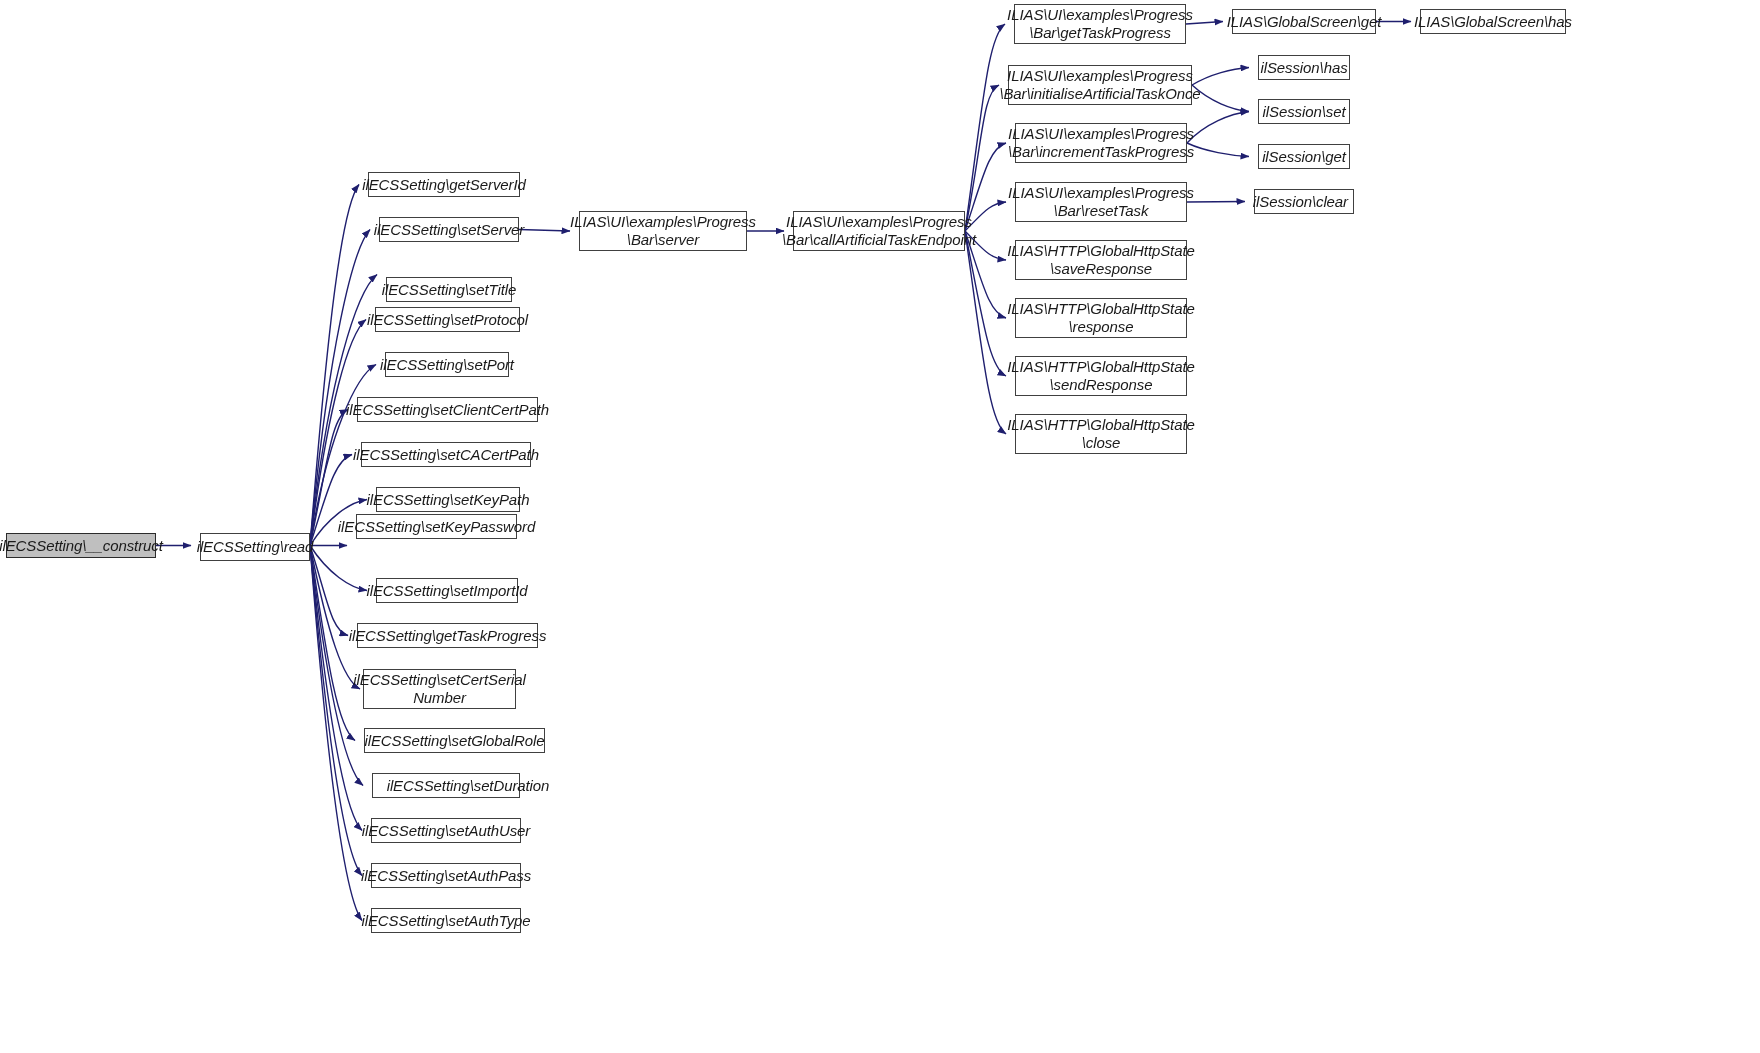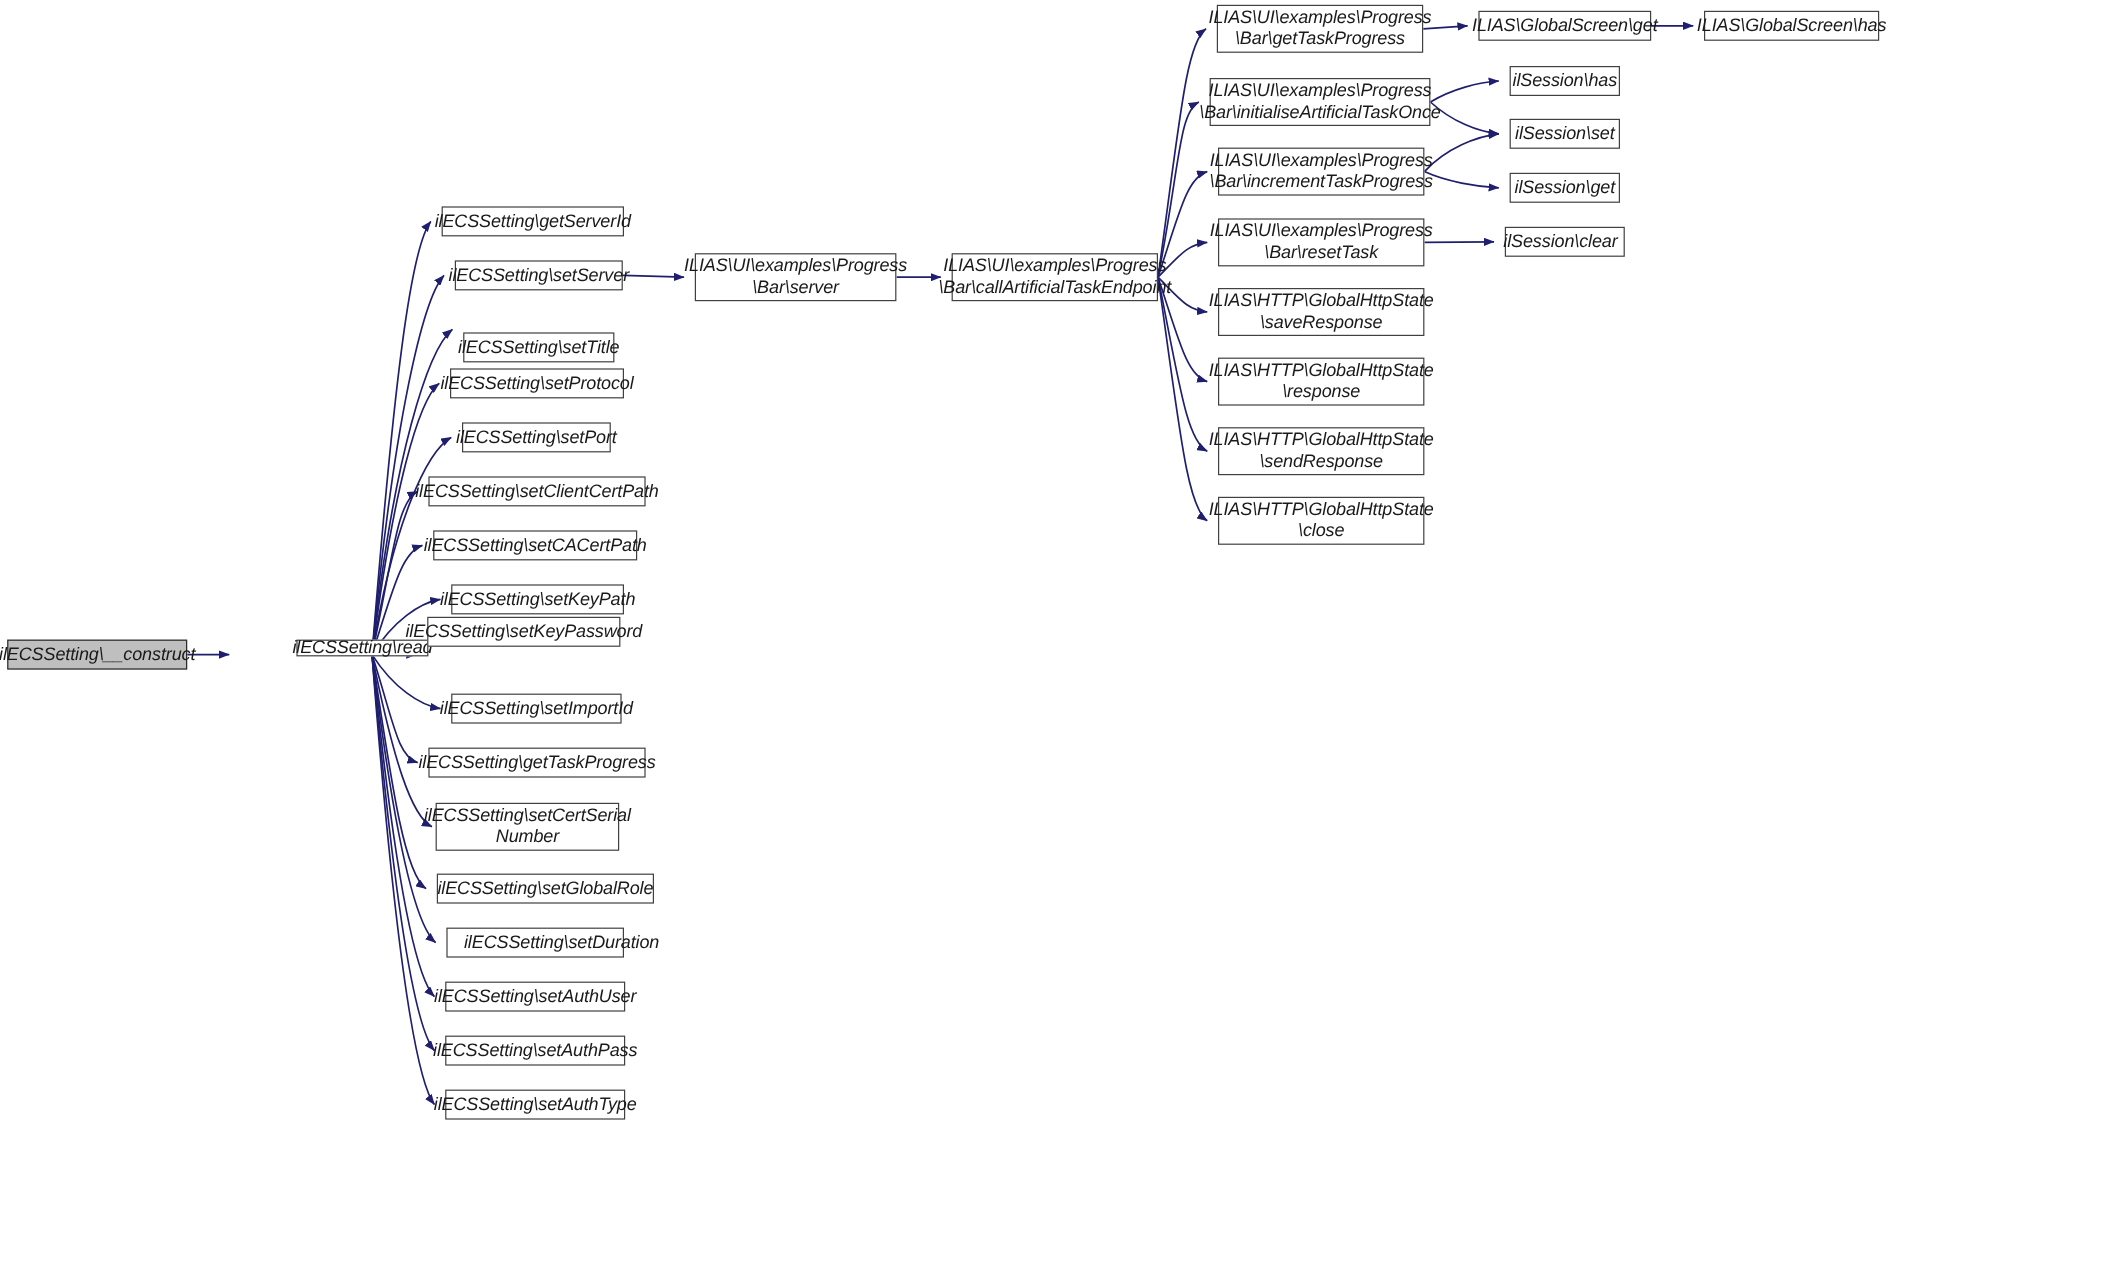--- a/index.html
+++ b/index.html
@@ -90,21 +90,21 @@
       <path d="M965,231 C983,356.86 989,421.82 1006,434" fill="none" stroke="#1f1f6e" stroke-width="1.4" marker-end="url(#arrowhead)"></path>
       <path d="M1186,24 L1223,21.5" fill="none" stroke="#1f1f6e" stroke-width="1.4" marker-end="url(#arrowhead)"></path>
       <path d="M1376,21.5 L1411,21.5" fill="none" stroke="#1f1f6e" stroke-width="1.4" marker-end="url(#arrowhead)"></path>
       <path d="M1192,85 C1210,74.15 1232,68.55 1249,67.5" fill="none" stroke="#1f1f6e" stroke-width="1.4" marker-end="url(#arrowhead)"></path>
       <path d="M1192,85 C1210,101.43 1232,109.91 1249,111.5" fill="none" stroke="#1f1f6e" stroke-width="1.4" marker-end="url(#arrowhead)"></path>
       <path d="M1187,143 C1205,123.47 1231.02,113.39 1249,111.5" fill="none" stroke="#1f1f6e" stroke-width="1.4" marker-end="url(#arrowhead)"></path>
       <path d="M1187,143 C1205,151.37 1231.02,155.69 1249,156.5" fill="none" stroke="#1f1f6e" stroke-width="1.4" marker-end="url(#arrowhead)"></path>
       <path d="M1187,202 L1245,201.5" fill="none" stroke="#1f1f6e" stroke-width="1.4" marker-end="url(#arrowhead)"></path>
     </svg>
 <div class="node root" style="left: 6px; top: 533px; width: 150px; height: 25px;"><span class="node-label">ilECSSetting\__construct</span></div>
-    <div class="node" style="left: 200px; top: 533px; width: 110px; height: 14px; margin-left: 47px;"><span class="node-label">ilECSSetting\read</span></div>
+    <div class="node" style="left: 200px; top: 533px; width: 110px; height: 28px;"><span class="node-label">ilECSSetting\read</span></div>
     <div class="node" style="left: 368px; top: 172px; width: 152px; height: 25px;"><span class="node-label">ilECSSetting\getServerId</span></div>
     <div class="node" style="left: 379px; top: 217px; width: 140px; height: 25px;"><span class="node-label">ilECSSetting\setServer</span></div>
     <div class="node" style="left: 386px; top: 262px; width: 126px; height: 25px; margin-top: 15px;"><span class="node-label">ilECSSetting\setTitle</span></div>
     <div class="node" style="left: 375px; top: 307px; width: 145px; height: 25px;"><span class="node-label">ilECSSetting\setProtocol</span></div>
     <div class="node" style="left: 385px; top: 352px; width: 124px; height: 25px;"><span class="node-label">ilECSSetting\setPort</span></div>
     <div class="node" style="left: 357px; top: 397px; width: 181px; height: 25px;"><span class="node-label">ilECSSetting\setClientCertPath</span></div>
     <div class="node" style="left: 361px; top: 442px; width: 170px; height: 25px;"><span class="node-label">ilECSSetting\setCACertPath</span></div>
     <div class="node" style="left: 376px; top: 487px; width: 144px; height: 25px;"><span class="node-label">ilECSSetting\setKeyPath</span></div>
     <div class="node" style="left: 356px; top: 514px; width: 161px; height: 25px;"><span class="node-label">ilECSSetting\setKeyPassword</span></div>
     <div class="node" style="left: 376px; top: 578px; width: 142px; height: 25px;"><span class="node-label">ilECSSetting\setImportId</span></div>

